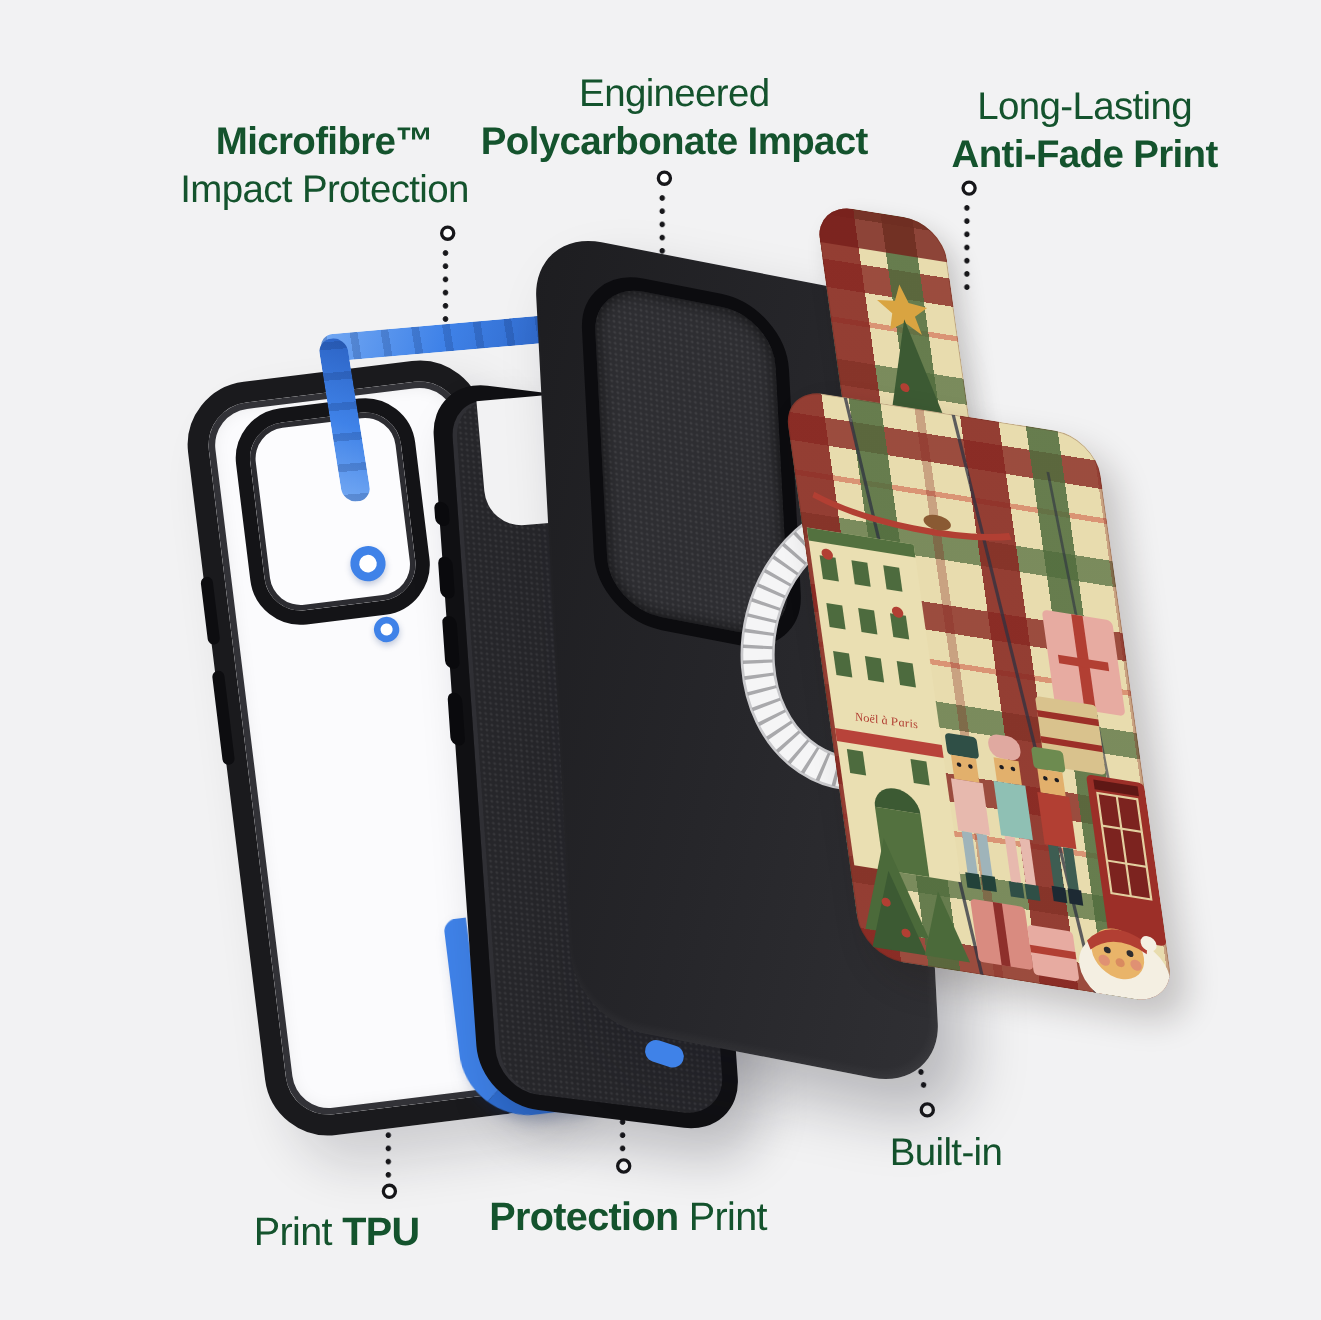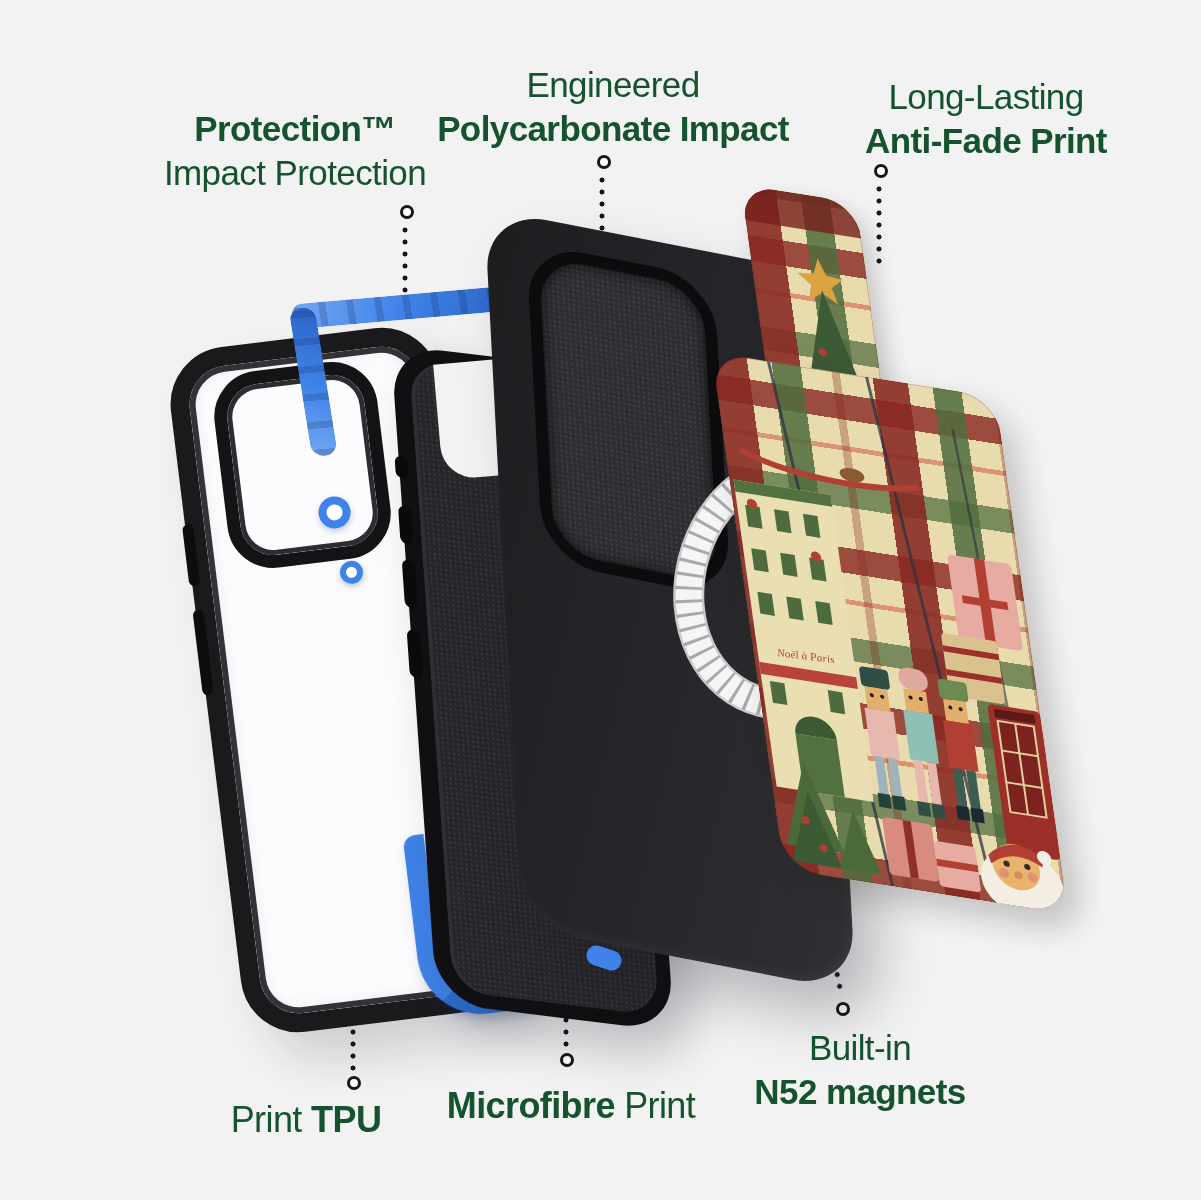--- a/index.html
+++ b/index.html
@@ -265,40 +265,39 @@
   <div class="dotline" style="left:350px;top:1014px;height:58px;"></div>
   <div class="endcap" style="left:347px;top:1076px;"></div>
 
   <div class="dotline" style="left:563px;top:966px;height:82px;"></div>
   <div class="endcap" style="left:560px;top:1053px;"></div>
 
   <div class="dotline" style="left:779px;top:698px;height:300px;transform:rotate(-11.3deg);transform-origin:3px 0;"></div>
   <div class="endcap" style="left:836px;top:1002px;"></div>
 
   <div class="lbl" style="left:75px;top:107px;">
-    <div class="b">Protection™</div>
+    <div class="b">Microfibre™</div>
     <div>Impact Protection</div>
   </div>
 
   <div class="lbl" style="left:393px;top:63px;">
     <div>Engineered</div>
     <div class="b">Polycarbonate Impact</div>
   </div>
 
   <div class="lbl" style="left:766px;top:75px;">
     <div>Long-Lasting</div>
     <div class="b">Anti-Fade Print</div>
   </div>
 
   <div class="lbl" style="left:86px;top:1098px;font-size:36px;">
     <span class="sp">Print</span><span class="b">TPU</span>
   </div>
 
   <div class="lbl" style="left:351px;top:1084px;font-size:36px;">
-    <span class="b sp">Microfibre</span><span>Print</span>
+    <span class="b sp">Protection</span><span>Print</span>
   </div>
 
   <div class="lbl" style="left:640px;top:1026px;">
     <div>Built-in</div>
-    <div class="b">N52 magnets</div>
   </div>
 
 </div>
 
 </body></html>

